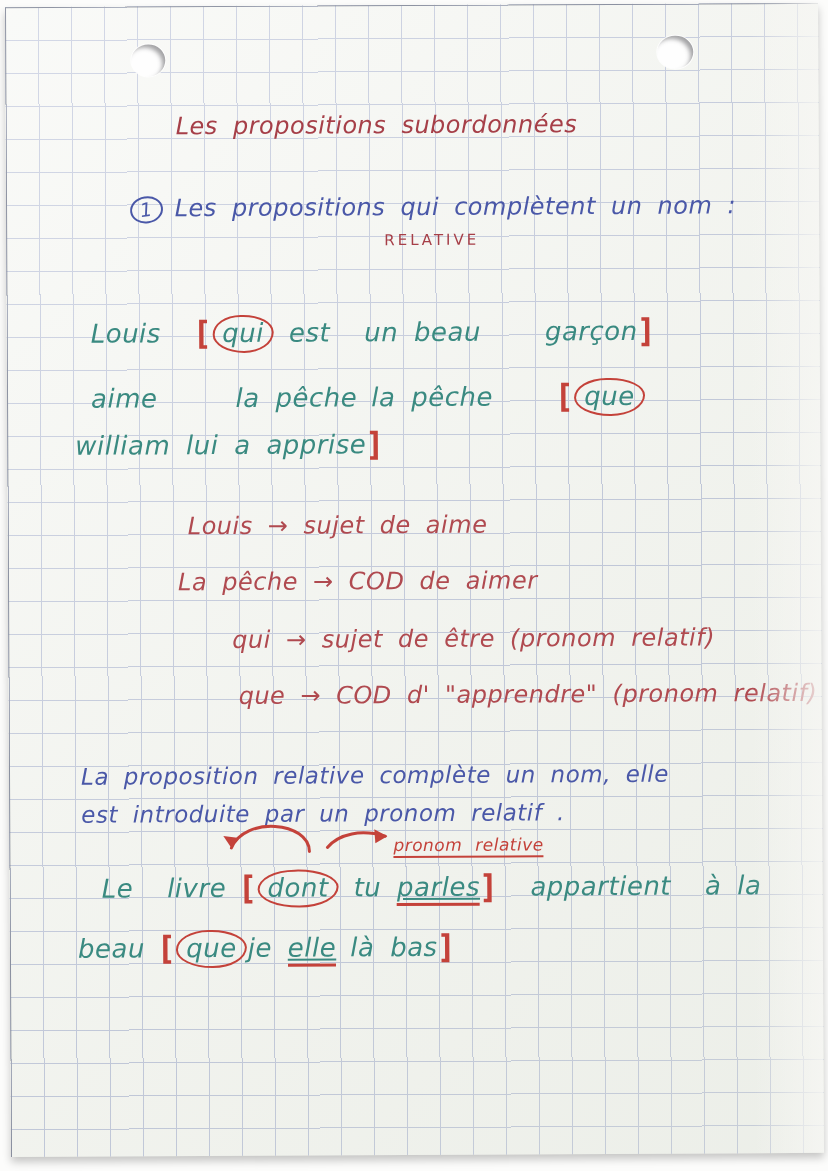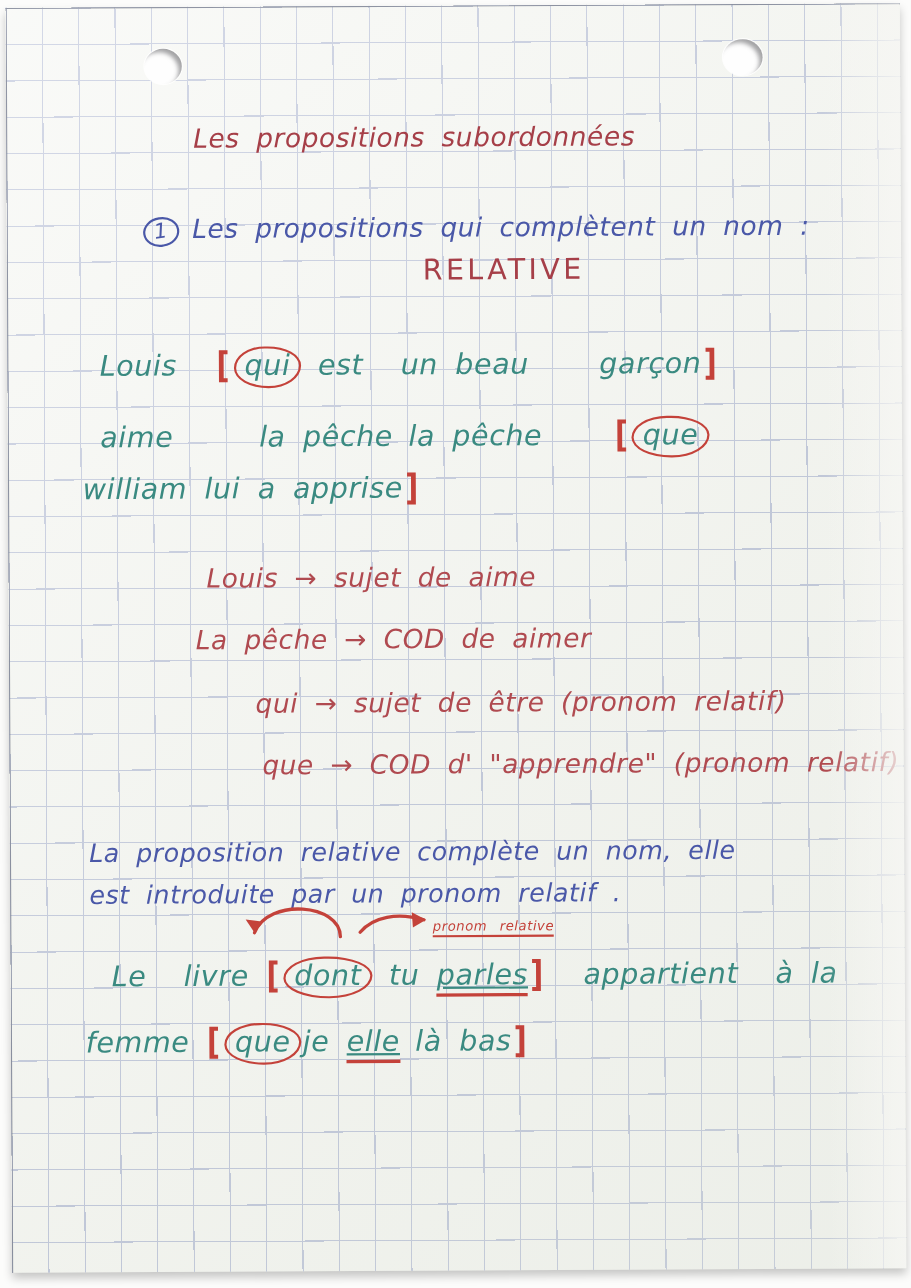--- a/index.html
+++ b/index.html
@@ -41,21 +41,21 @@
   .blue{color:var(--blue-pen,#4a58a8);}
   .teal{color:var(--teal-pen,#3a8a81);}
   .ann{color:var(--annotation-red,#c4423a);}
 
   .title{left:170px;top:106px;font-size:24px;}
   .heading{left:124px;top:188px;font-size:24px;}
   .numcircle{
     display:inline-block;border:2px solid var(--blue-pen,#4a58a8);border-radius:50%;
     padding:0 8px 1px 8px;margin-right:12px;font-size:19px;transform:rotate(-8deg);
   }
-  .subheading{left:378px;top:226px;font-size:26px;font-style:normal;letter-spacing:3px;}
+  .subheading{left:378px;top:226px;font-size:15px;font-style:normal;letter-spacing:3px;}
 
   .exline{font-size:26px;}
   .e1l1{left:84px;top:297px;}
   .e1l2{left:84px;top:362px;}
   .e1l3{left:68px;top:424px;}
   .e2l1{left:92px;top:852px;}
   .e2l2{left:68px;top:912px;}
 
   .rb{ 
     color:var(--annotation-red,#c4423a);font-style:normal;font-weight:bold;
@@ -72,21 +72,21 @@
   .an1{left:180px;top:506px;}
   .an2{left:170px;top:562px;}
   .an3{left:224px;top:620px;}
   .an4{left:230px;top:676px;}
 
   .ruleline{font-size:23px;}
   .r1{left:72px;top:757px;}
   .r2{left:72px;top:795px;}
 
   .annlabel{
-    left:384px;top:830px;font-size:12px;font-style:italic;
+    left:384px;top:830px;font-size:17px;font-style:italic;
     border-bottom:2px solid var(--annotation-red,#c4423a);padding-bottom:1px;
   }
   .arrows{position:absolute;left:0;top:0;pointer-events:none;}
 
   .gap-s{display:inline-block;width:14px;}
   .gap-m{display:inline-block;width:34px;}
   .gap-l{display:inline-block;width:64px;}
 </style>
 </head>
 <body>
@@ -127,16 +127,16 @@
     <path d="M 300 846 C 300 816, 235 810, 222 842" fill="none" stroke="#c4423a" stroke-width="3" stroke-linecap="round"></path>
     <polygon points="222,842 214,830 230,832" fill="#c4423a"></polygon>
     <path d="M 318 842 C 330 828, 352 824, 376 831" fill="none" stroke="#c4423a" stroke-width="3" stroke-linecap="round"></path>
     <polygon points="378,831 365,824 366,838" fill="#c4423a"></polygon>
   </svg>
 
   <div class="hw exline teal e2l1">
     <span>Le</span><span class="gap-m"></span><span>livre</span><span class="gap-s"></span><span class="rb">[</span><span class="circ"><span>dont</span></span><span class="gap-s"></span><span>tu</span> <span class="uline">parles</span><span class="rb">]</span><span class="gap-m"></span><span>appartient</span><span class="gap-m"></span><span>à la</span>
   </div>
   <div class="hw exline teal e2l2">
-    <span>femme</span><span class="gap-s"></span><span class="rb">[</span><span class="circ"><span>que</span></span><span>je</span> <span class="uline">elle</span><span class="gap-s"></span><span>là bas</span><span class="rb">]</span>
+    <span>beau</span><span class="gap-s"></span><span class="rb">[</span><span class="circ"><span>que</span></span><span>je</span> <span class="uline">elle</span><span class="gap-s"></span><span>là bas</span><span class="rb">]</span>
   </div>
 
 </div>
 
 </body></html>

